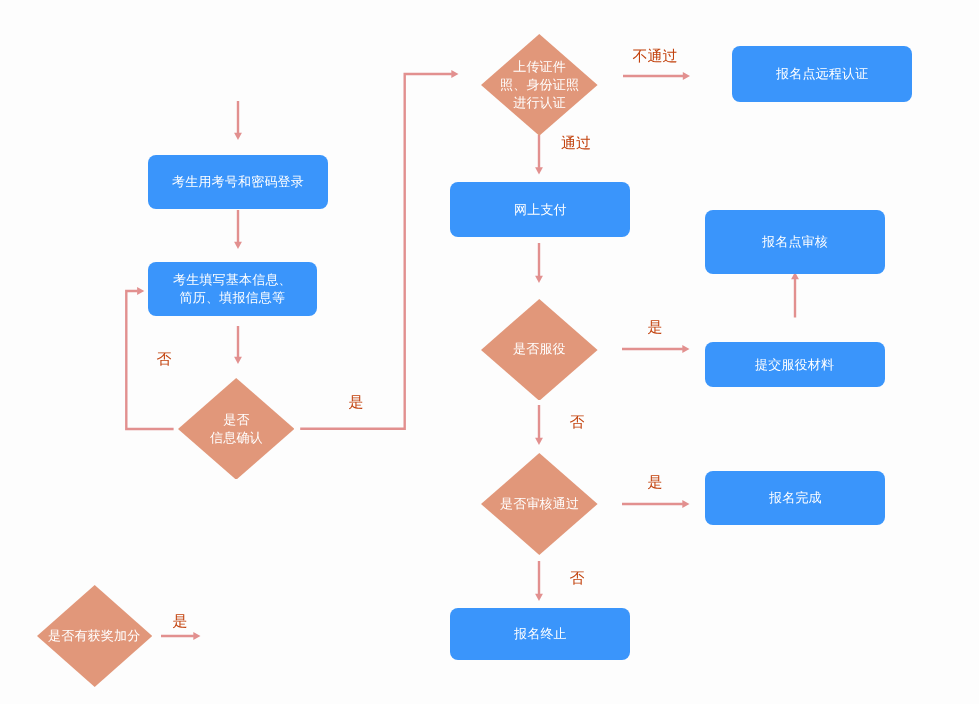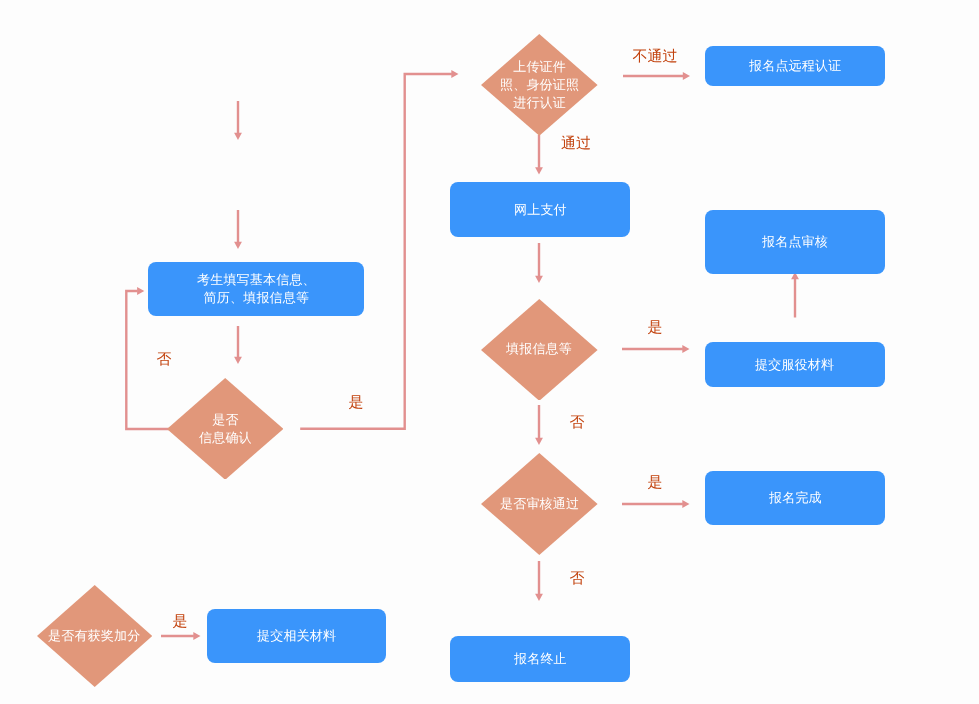--- a/index.html
+++ b/index.html
@@ -148,72 +148,72 @@
     <g>
       <path class="eline" d="M 539.00 561.00 L 539.00 594.40"></path>
       <polygon class="ehead" points="539.00,601.00 535.10,593.80 542.90,593.80"></polygon>
     </g>
     <g>
       <path class="eline" d="M 161.00 636.00 L 193.90 636.00"></path>
       <polygon class="ehead" points="200.50,636.00 193.30,639.90 193.30,632.10"></polygon>
     </g>
   </svg>
 
-  <div class="node process" style="left:148px;top:262px;width:216px;height:54px">
+  <div class="node process" style="left:148px;top:155px;width:180px;height:54px">
+    <span class="ntext"><span>考生用考号和密码登录</span></span>
+  </div>
+  <div class="node process" style="left:148px;top:262px;width:169px;height:54px">
     <span class="ntext"><span>考生填写基本信息、</span><br><span>简历、填报信息等</span></span>
   </div>
-  <div class="node decision" style="left:167px;top:377.7px;width:116.4px;height:101.8px">
+  <div class="node decision" style="left:178px;top:377.7px;width:116.4px;height:101.8px">
     <svg class="dshape" viewBox="0 0 116.4 101.8" preserveAspectRatio="none">
         <polygon points="58.20,0 116.40,50.90 58.20,101.80 0,50.90"></polygon>
       </svg>
     <span class="ntext"><span>是否</span><br><span>信息确认</span></span>
   </div>
   <div class="node decision" style="left:481.1px;top:34px;width:116.6px;height:101.8px">
     <svg class="dshape" viewBox="0 0 116.6 101.8" preserveAspectRatio="none">
         <polygon points="58.30,0 116.60,50.90 58.30,101.80 0,50.90"></polygon>
       </svg>
     <span class="ntext"><span>上传证件</span><br><span>照、身份证照</span><br><span>进行认证</span></span>
   </div>
-  <div class="node process" style="left:705px;top:46px;width:180px;height:40px">
+  <div class="node process" style="left:732px;top:46px;width:180px;height:56px">
     <span class="ntext"><span>报名点远程认证</span></span>
   </div>
   <div class="node process" style="left:450px;top:182px;width:180px;height:55px">
     <span class="ntext"><span>网上支付</span></span>
   </div>
   <div class="node process" style="left:705px;top:210px;width:180px;height:64px">
     <span class="ntext"><span>报名点审核</span></span>
   </div>
   <div class="node decision" style="left:481.1px;top:298.6px;width:116.6px;height:101.8px">
     <svg class="dshape" viewBox="0 0 116.6 101.8" preserveAspectRatio="none">
         <polygon points="58.30,0 116.60,50.90 58.30,101.80 0,50.90"></polygon>
       </svg>
-    <span class="ntext"><span>填报信息等</span></span>
+    <span class="ntext"><span>是否服役</span></span>
   </div>
   <div class="node process" style="left:705px;top:342px;width:180px;height:45px">
     <span class="ntext"><span>提交服役材料</span></span>
   </div>
   <div class="node decision" style="left:481px;top:453.4px;width:116.6px;height:102px">
     <svg class="dshape" viewBox="0 0 116.6 102" preserveAspectRatio="none">
         <polygon points="58.30,0 116.60,51.00 58.30,102.00 0,51.00"></polygon>
       </svg>
     <span class="ntext"><span>是否审核通过</span></span>
   </div>
   <div class="node decision" style="left:36.8px;top:584.8px;width:115.4px;height:102px">
     <svg class="dshape" viewBox="0 0 115.4 102" preserveAspectRatio="none">
         <polygon points="57.70,0 115.40,51.00 57.70,102.00 0,51.00"></polygon>
       </svg>
     <span class="ntext"><span>是否有获奖加分</span></span>
   </div>
   <div class="node process" style="left:705px;top:471px;width:180px;height:54px">
     <span class="ntext"><span>报名完成</span></span>
   </div>
-  <div class="node process" style="left:207px;top:609px;width:179px;height:54px">
-    <span class="ntext"><span>提交相关材料</span></span>
-  </div>
-  <div class="node process" style="left:450px;top:636px;width:180px;height:46px">
+  <div class="node process" style="left:450px;top:608px;width:180px;height:52px">
     <span class="ntext"><span>报名终止</span></span>
   </div>
 
   <div class="elabel" style="left:163.5px;top:359px">否</div>
   <div class="elabel" style="left:355.5px;top:402px">是</div>
   <div class="elabel" style="left:654.5px;top:55.5px">不通过</div>
   <div class="elabel" style="left:576px;top:142.5px">通过</div>
   <div class="elabel" style="left:654.5px;top:326.8px">是</div>
   <div class="elabel" style="left:576.5px;top:421.8px">否</div>
   <div class="elabel" style="left:654.5px;top:482.3px">是</div>

